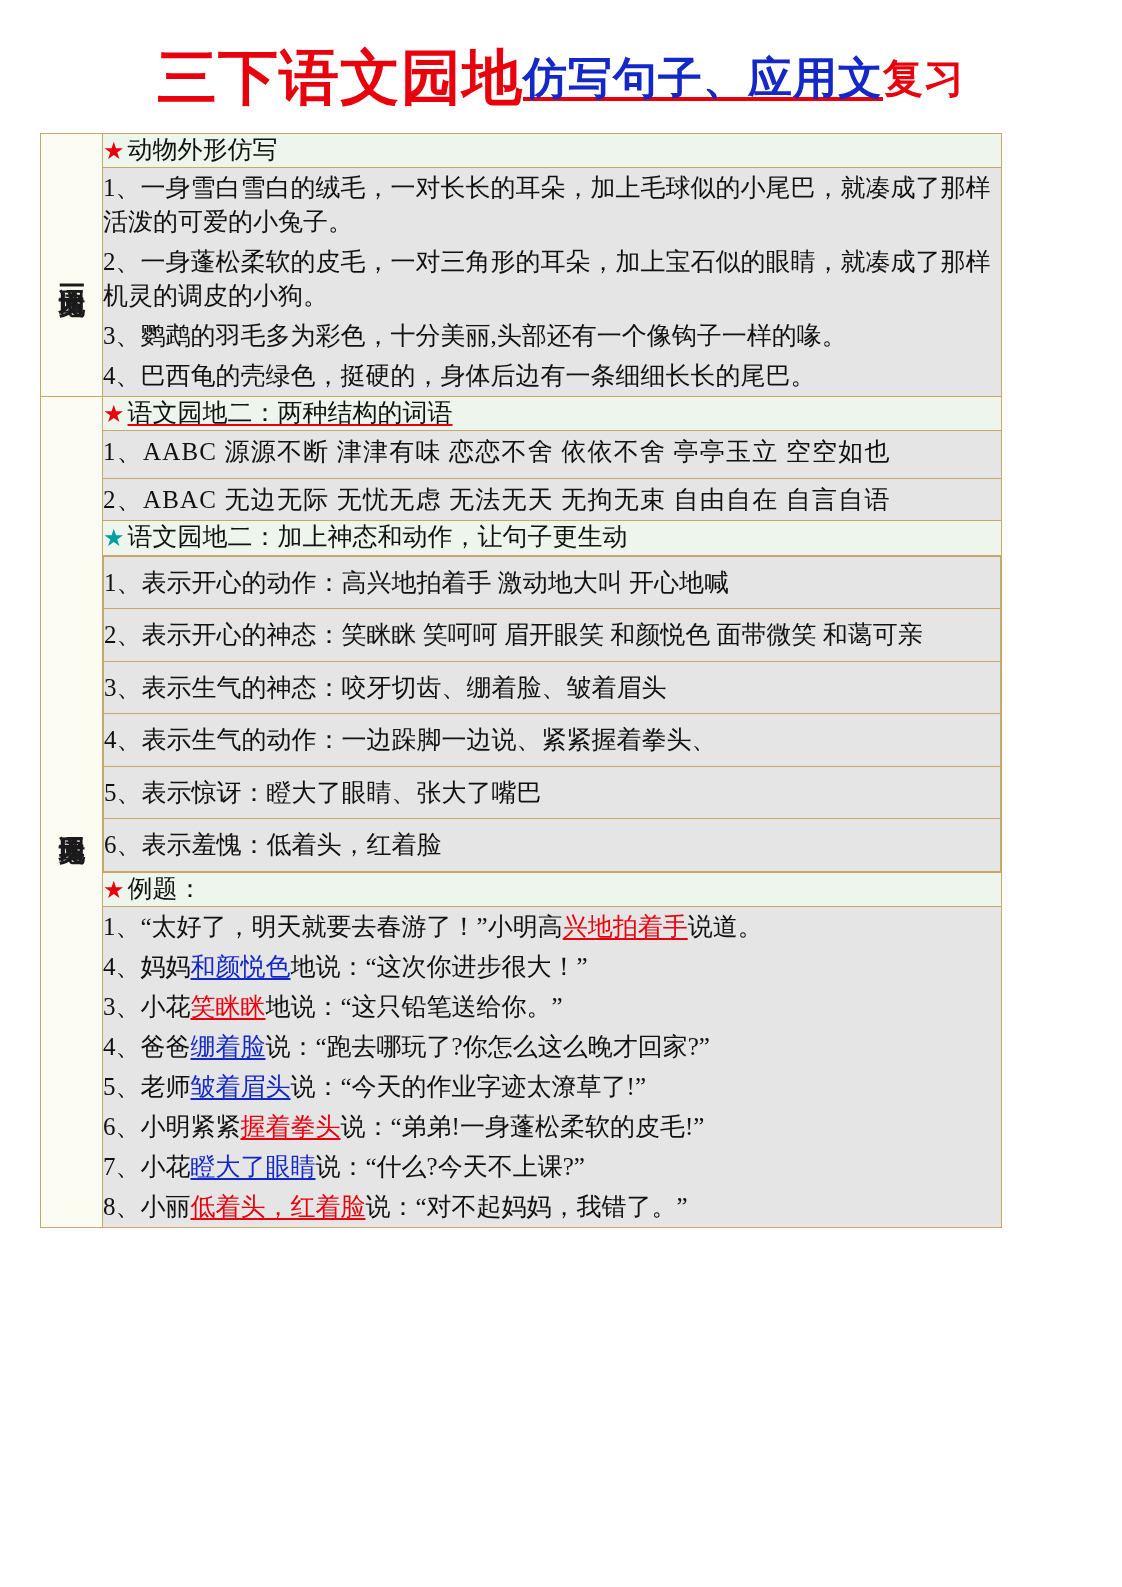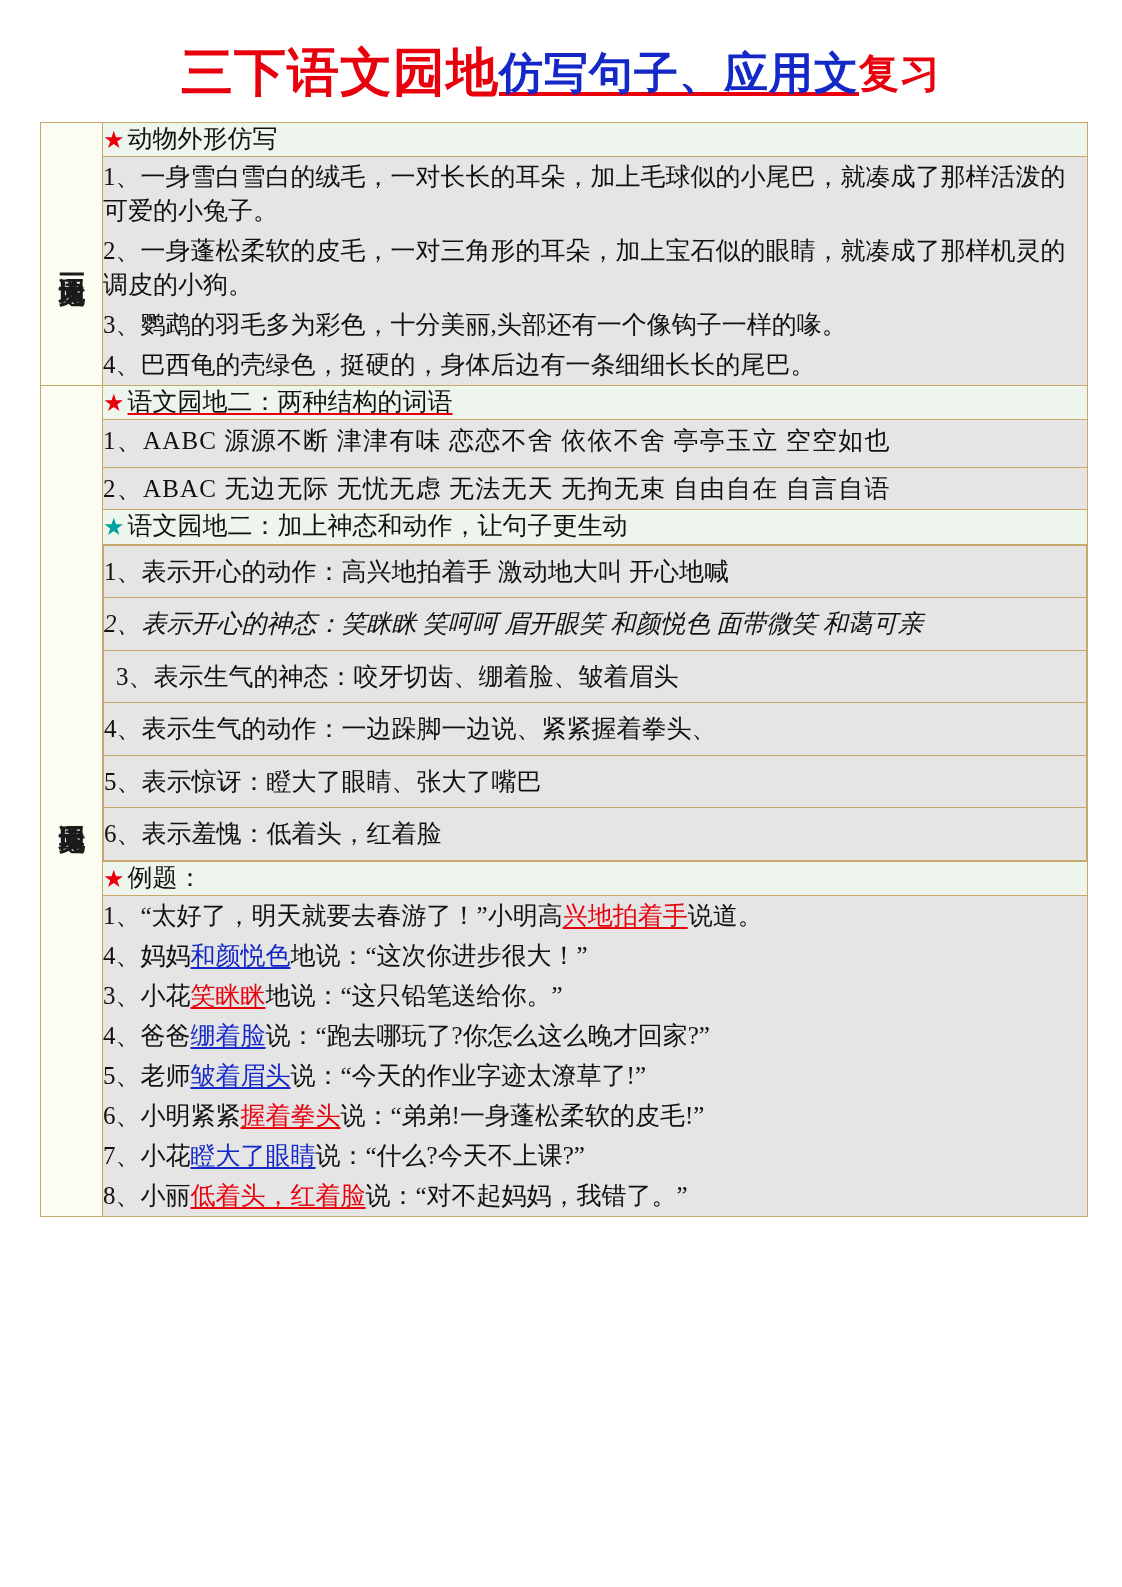--- a/index.html
+++ b/index.html
@@ -24,21 +24,21 @@
 
   
   .title-wrap {
     text-align: center;
     margin-bottom: 14px;
     white-space: nowrap;
   }
   .title-red {
     font-family: "Liberation Sans", "DejaVu Sans", sans-serif;
     font-weight: bold;
-    font-size: 52px;
+    font-size: 60px;
     color: #e8000d;
     letter-spacing: 1px;
     vertical-align: middle;
   }
   .title-blue {
     font-family: "Liberation Sans", "DejaVu Sans", sans-serif;
     font-weight: bold;
     font-size: 44px;
     color: #1428c8;
     letter-spacing: 1px;
@@ -52,21 +52,21 @@
     font-weight: bold;
     font-size: 40px;
     color: #e8000d;
     letter-spacing: 1px;
     vertical-align: middle;
   }
 
   
   table.sheet {
     border-collapse: collapse;
-    width: 1048px;
+    width: 962px;
     table-layout: fixed;
   }
   table.sheet td {
     border: 1px solid #c8a86a;
     vertical-align: middle;
     padding: 0;
   }
   .side-cell {
     width: 62px;
     text-align: center;
@@ -189,24 +189,24 @@
         </td>
       </tr>
       <tr>
         <td class="body-cell" style="padding-top:0;padding-bottom:0;">
           <table class="sub-table">
             <tbody>
                 <tr>
                   <td style="padding:8px 0 8px 0;">1、表示开心的动作：高兴地拍着手 激动地大叫 开心地喊</td>
                 </tr>
             <tr>
-                  <td style="padding:8px 0 8px 0;font-style:italic;">2、表示开心的神态：笑眯眯 笑呵呵 眉开眼笑 和颜悦色 面带微笑 和蔼可亲</td>
-                </tr>
-            <tr>
-                  <td style="padding:8px 0 8px 12px;">3、表示生气的神态：咬牙切齿、绷着脸、皱着眉头</td>
+                  <td style="padding:8px 0 8px 0;">2、表示开心的神态：笑眯眯 笑呵呵 眉开眼笑 和颜悦色 面带微笑 和蔼可亲</td>
+                </tr>
+            <tr>
+                  <td style="padding:8px 0 8px 0;">3、表示生气的神态：咬牙切齿、绷着脸、皱着眉头</td>
                 </tr>
             <tr>
                   <td style="padding:8px 0 8px 0;">4、表示生气的动作：一边跺脚一边说、紧紧握着拳头、</td>
                 </tr>
             <tr>
                   <td style="padding:8px 7px 8px 0;">5、表示惊讶：瞪大了眼睛、张大了嘴巴</td>
                 </tr>
             <tr>
                   <td style="padding:8px 0 8px 0;">6、表示羞愧：低着头，红着脸</td>
                 </tr>

